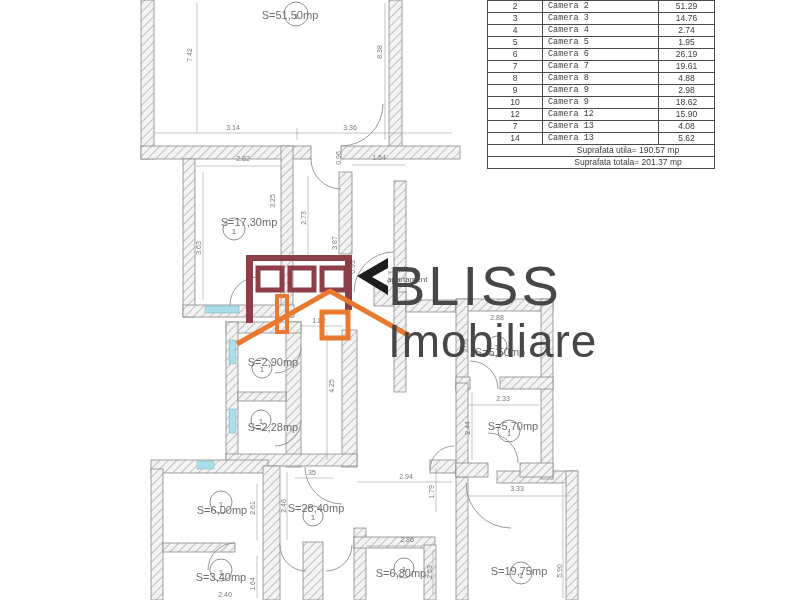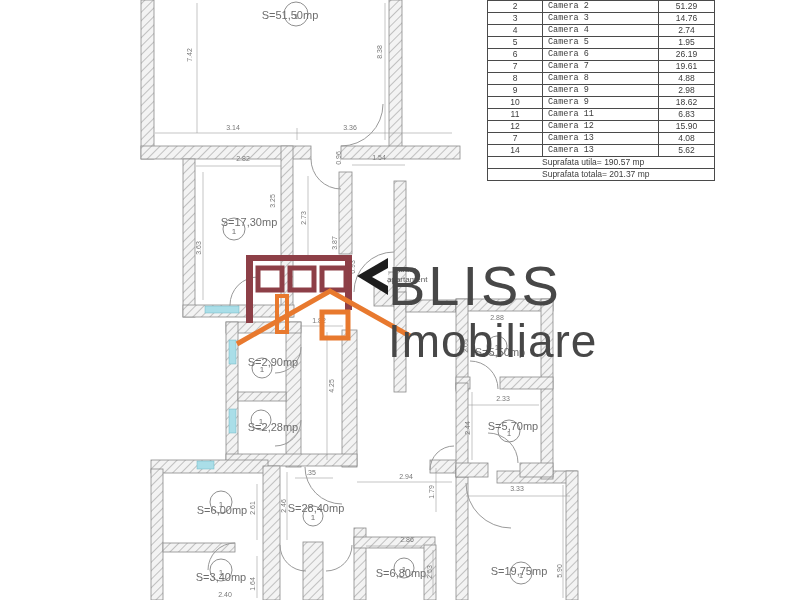--- a/index.html
+++ b/index.html
@@ -18,21 +18,21 @@
   .brand2{font-size:46px;font-weight:300;fill:#474747;letter-spacing:1px;}
   .entrylbl{font-size:8px;fill:#5a5a5a;}
   
   .area-table{position:absolute;left:487px;top:0;width:226px;border:1px solid #4a4a4a;
               border-top:none;background:#fff;color:#3c3c3c;font-size:8.5px;}
   .trow{display:flex;border-top:1px solid #4a4a4a;height:11px;line-height:11px;}
   .tcell{overflow:hidden;white-space:nowrap;}
   .c0{width:54px;text-align:center;border-right:1px solid #4a4a4a;}
   .c1{width:110px;padding-left:5px;border-right:1px solid #4a4a4a;font-family:Liberation Mono, monospace;}
   .c2{flex:1;text-align:center;}
-  .tmerge{flex:1;padding-left:54px;text-align:left;}
+  .tmerge{flex:1;padding-left:54px;text-align:center;}
 </style>
 </head>
 <body>
 
 <div class="screen">
 
 <svg width="800" height="600" viewBox="0 0 800 600">
   <defs>
     <pattern id="hatch" width="6" height="6" patternUnits="userSpaceOnUse" patternTransform="rotate(45)">
       <rect width="6" height="6" fill="#f3f3f3"></rect>
@@ -289,25 +289,20 @@
         <div class="tcell c0">9</div>
         <div class="tcell c1">Camera 9</div>
         <div class="tcell c2">2.98</div>
       </div>
       <div class="trow">
         <div class="tcell c0">10</div>
         <div class="tcell c1">Camera 9</div>
         <div class="tcell c2">18.62</div>
       </div>
       <div class="trow">
-        <div class="tcell c0">11</div>
-        <div class="tcell c1">Camera 11</div>
-        <div class="tcell c2">6.83</div>
-      </div>
-      <div class="trow">
         <div class="tcell c0">12</div>
         <div class="tcell c1">Camera 12</div>
         <div class="tcell c2">15.90</div>
       </div>
       <div class="trow">
         <div class="tcell c0">7</div>
         <div class="tcell c1">Camera 13</div>
         <div class="tcell c2">4.08</div>
       </div>
       <div class="trow">

